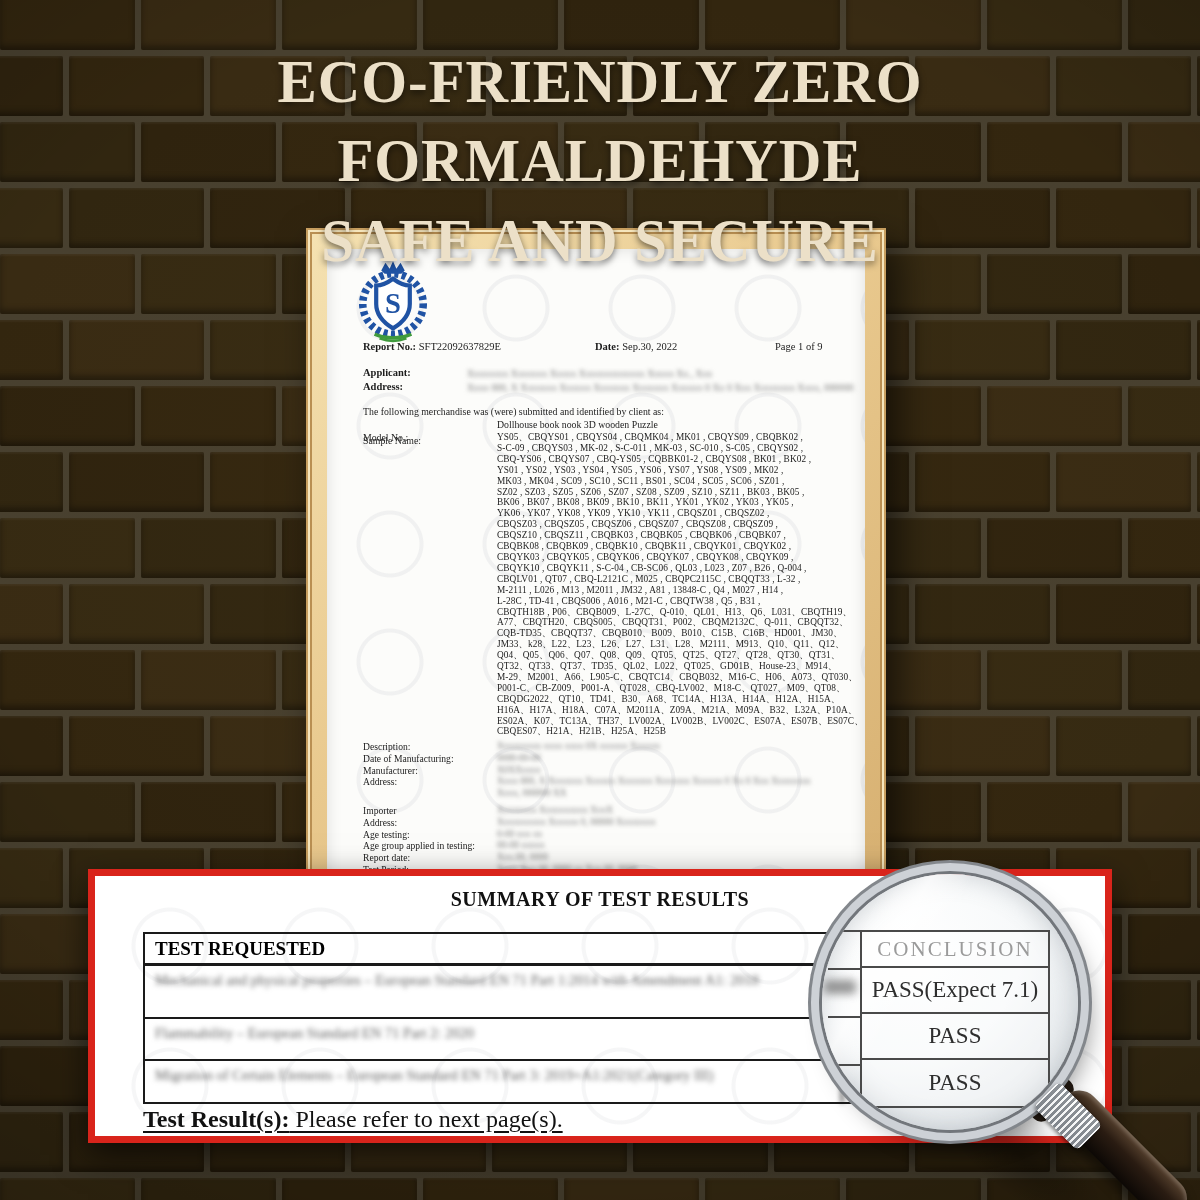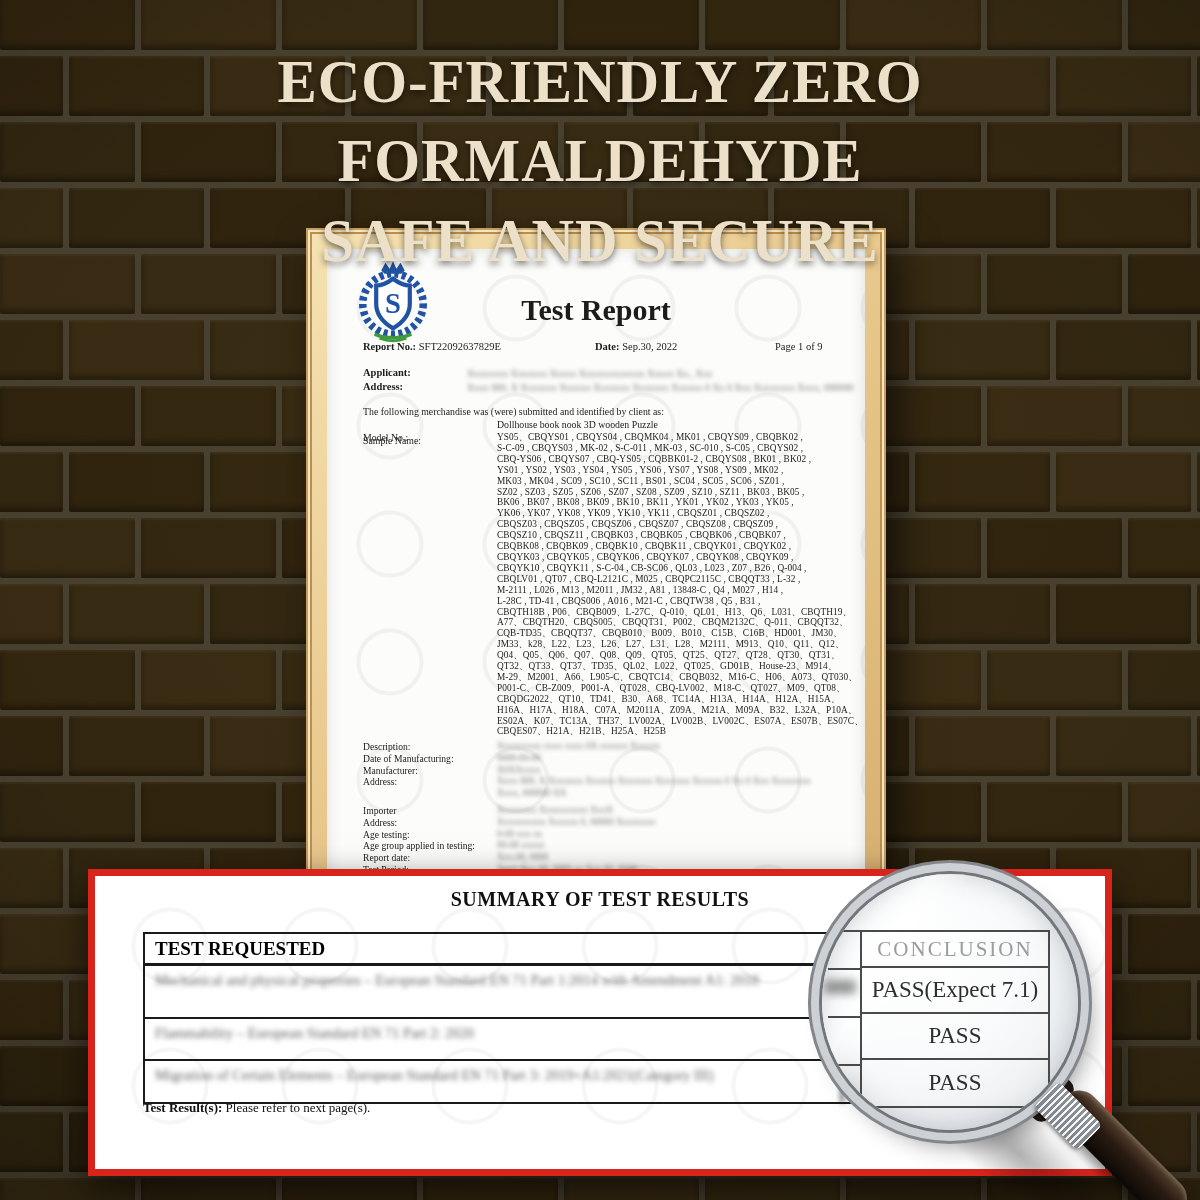--- a/index.html
+++ b/index.html
@@ -34,42 +34,42 @@
   .bold{font-weight:bold;}
   .blurred{filter:blur(2.3px);color:#7a7a7a;}
   .blurred2{filter:blur(2.6px);color:#5e5e5e;}
   .model-line{font-size:9.3px;line-height:10.9px;white-space:nowrap;letter-spacing:.1px;}
   .detail-row{position:relative;height:11.8px;}
   .detail-row.gap{margin-top:5px;}
   .dlabel{position:absolute;left:0;font-size:9.6px;white-space:nowrap;}
   .dvalue{position:absolute;left:134px;font-size:9.4px;white-space:nowrap;}
 
   
-  .panel{position:absolute;left:88px;top:869px;width:1024px;height:307px;z-index:5;
+  .panel{position:absolute;left:88px;top:869px;width:1024px;height:274px;z-index:5;
     box-sizing:border-box;border:7px solid #d9241b;background:#ffffff;
     background-image:radial-gradient(circle, rgba(0,0,0,0) 34px, rgba(183,186,192,.13) 35px, rgba(183,186,192,.13) 38px, rgba(0,0,0,0) 39px);
     background-size:150px 140px;
     box-shadow:0 12px 32px rgba(0,0,0,.62);}
   .panel-heading{position:absolute;top:12px;left:0;width:100%;text-align:center;
     font-size:20px;font-weight:bold;letter-spacing:.5px;color:#111;}
   .stable{position:absolute;left:48px;top:56px;width:920px;height:172px;
     border:2px solid #1a1a1a;box-sizing:border-box;}
   .shead{display:flex;height:32px;border-bottom:3px solid #1a1a1a;box-sizing:border-box;}
   .shead-test{width:698px;border-right:2px solid #1a1a1a;box-sizing:border-box;
     display:flex;align-items:center;padding:0 10px;font-size:19px;font-weight:bold;}
   .shead-conc{flex:1;display:flex;align-items:center;justify-content:center;
     font-size:14px;color:#9b9b9b;letter-spacing:1px;}
   .srow{display:flex;height:42px;border-bottom:2px solid #1a1a1a;box-sizing:border-box;}
   .srow.tall{height:53px;}
   .srow:last-child{border-bottom:none;}
   .scell-test{width:698px;border-right:2px solid #1a1a1a;box-sizing:border-box;
     padding:4px 10px;font-size:14.5px;line-height:1.4;}
   .scell-conc{flex:1;display:flex;align-items:center;justify-content:center;font-size:14px;color:#3a3a3a;}
-  .sfooter{position:absolute;left:48px;top:224px;font-size:13px;color:#111;
-    text-decoration-thickness:2px;text-underline-offset:4px;}
+  .sfooter{position:absolute;left:48px;top:230px;font-size:24px;color:#111;
+    text-decoration:underline;text-decoration-thickness:2px;text-underline-offset:4px;}
 
   
   .lens-shadow{position:absolute;left:880px;top:1100px;width:280px;height:110px;z-index:6;
     transform:rotate(38deg);
     background:radial-gradient(closest-side, rgba(0,0,0,.30), rgba(0,0,0,0) 72%);}
   .lens{position:absolute;left:822px;top:874px;width:256px;height:256px;border-radius:50%;z-index:9;
     overflow:hidden;
     background:radial-gradient(circle at 34% 28%, #ffffff 0%, #f7f9fa 45%, #e4e8eb 78%, #d4d9dd 100%);
     box-shadow:0 0 0 3px #72767b, 0 0 0 11px #cdd1d6, 0 0 0 14px #83878c,
                10px 14px 26px rgba(0,0,0,.45), inset 0 0 26px rgba(100,110,120,.30);}
@@ -298,21 +298,20 @@
 
         <svg class="abs" style="left:24px;top:10px;" width="84" height="90" viewBox="0 0 100 104">
           <circle cx="50" cy="52" r="36" fill="none" stroke="#2053a4" stroke-width="9" stroke-dasharray="5 4"></circle>
           <path d="M36,12 L41,3 L46,10 L50,1 L54,10 L59,3 L64,12 L60,16 L40,16 Z" fill="#2053a4"></path>
           <path d="M50,22 C58,28 66,30 70,30 L70,52 C70,66 60,75 50,81 C40,75 30,66 30,52 L30,30 C34,30 42,28 50,22 Z" fill="#ffffff" stroke="#2053a4" stroke-width="5"></path>
           <text x="50" y="63" font-size="34" font-weight="bold" fill="#2053a4" text-anchor="middle" font-family="Liberation Serif, serif">S</text>
           <path d="M28,88 Q50,97 72,88" fill="none" stroke="#3f9a3c" stroke-width="4"></path>
           <path d="M34,93 Q50,99 66,93" fill="none" stroke="#3f9a3c" stroke-width="3"></path>
         </svg>
 
-        <div class="abs doc-title">Test Report</div>
 
         <div class="abs f10" style="left:36px;top:92px;">
           <span class="bold">Report No.:</span>
           <span>SFT22092637829E</span>
         </div>
         <div class="abs f10" style="left:268px;top:92px;">
           <span class="bold">Date:</span>
           <span>Sep.30, 2022</span>
         </div>
         <div class="abs f10" style="left:448px;top:92px;">Page 1 of 9</div>

